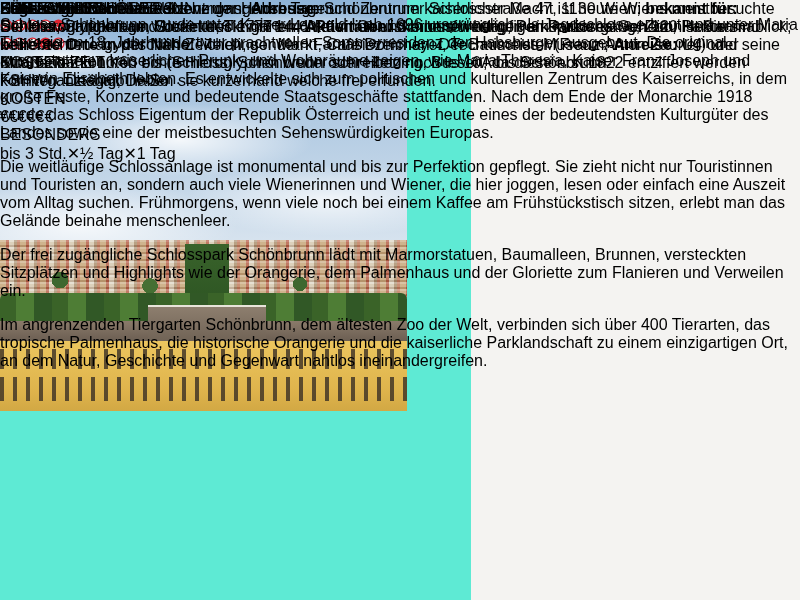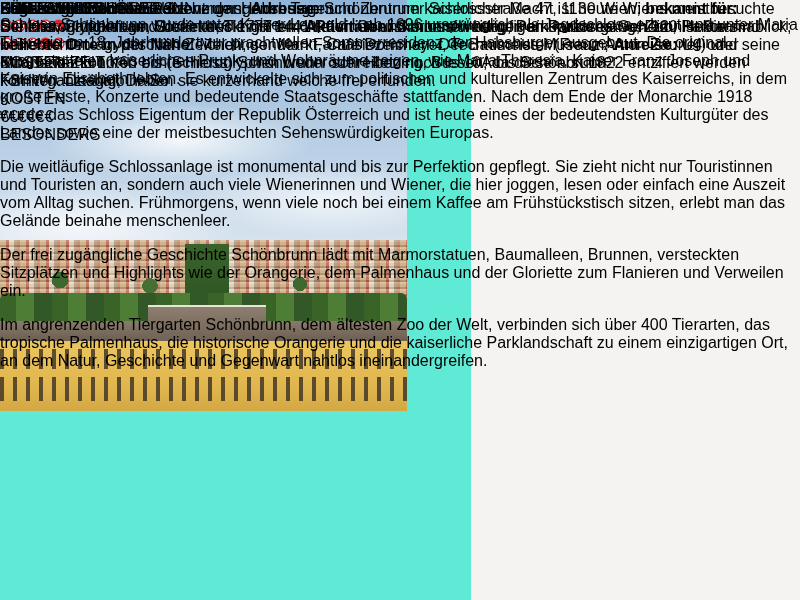--- a/index.html
+++ b/index.html
@@ -246,40 +246,41 @@
         <div class="lrow">
           <div class="lbl-cell"><span class="lbl">KOSTEN ZEIT</span></div>
           <div class="icons"><span class="lc">F</span><span class="lc sel">S</span><span class="lc sel">H</span><span class="lc">W</span><span class="note">ganztägig, Di–So</span></div>
         </div>
         <div class="lrow">
           <div class="lbl-cell"><span class="lbl">KOSTEN</span></div>
           <div class="icons"><span class="euro">€</span><span class="euro">€€</span><span class="euro sel">€€€</span></div>
         </div>
         <div class="lrow">
           <div class="lbl-cell"><span class="lbl">BESONDERS</span></div>
+          <div class="icons"><span class="tc"></span><span class="tlabel">bis 3 Std.</span><span class="tc sel">✕</span><span class="tlabel">½ Tag</span><span class="tc sel">✕</span><span class="tlabel">1 Tag</span></div>
         </div>
       </div>
   </div>
 </div>
 
 <div id="right-bg" class="abs"></div>
 <div id="gutter" class="abs"></div>
 
 <div id="badge2" class="abs">
   <span>2</span>
 </div>
 <div id="kicker" class="abs">Habsburgischer Glanz aus vergangenen Tagen</div>
 <div id="red-rule" class="abs"></div>
 <div id="title" class="abs">SCHLOSS SCHÖNBRUNN</div>
 <div id="intro" class="abs">Die einstige Sommerresidenz der Habsburger und Zentrum kaiserlicher Macht ist heute Wiens meistbesuchte Sehenswürdigkeit und beeindruckt mit 1441 Räumen und einem weitläufigen Parkareal von 120 Hektar.</div>
 
 <div id="body-col" class="abs">
     <p>Schloss Schönbrunn wurde unter Kaiser Leopold I. ab 1696 ursprünglich als Jagdschloss erbaut und unter Maria Theresia im 18. Jahrhundert zur prachtvollen Sommerresidenz der Habsburger ausgebaut. Die original ausgestatteten kaiserlichen Prunk- und Wohnräume zeigen, wie Maria Theresia, Kaiser Franz Joseph und Kaiserin Elisabeth lebten. Es entwickelte sich zum politischen und kulturellen Zentrum des Kaiserreichs, in dem große Feste, Konzerte und bedeutende Staatsgeschäfte stattfanden. Nach dem Ende der Monarchie 1918 wurde das Schloss Eigentum der Republik Österreich und ist heute eines der bedeutendsten Kulturgüter des Landes sowie eine der meistbesuchten Sehenswürdigkeiten Europas.</p>
     <p>Die weitläufige Schlossanlage ist monumental und bis zur Perfektion gepflegt. Sie zieht nicht nur Touristinnen und Touristen an, sondern auch viele Wienerinnen und Wiener, die hier joggen, lesen oder einfach eine Auszeit vom Alltag suchen. Frühmorgens, wenn viele noch bei einem Kaffee am Frühstückstisch sitzen, erlebt man das Gelände beinahe menschenleer.</p>
-    <p>Der frei zugängliche Geschichte Schönbrunn lädt mit Marmorstatuen, Baumalleen, Brunnen, versteckten Sitzplätzen und Highlights wie der Orangerie, dem Palmenhaus und der Gloriette zum Flanieren und Verweilen ein.</p>
+    <p>Der frei zugängliche Schlosspark Schönbrunn lädt mit Marmorstatuen, Baumalleen, Brunnen, versteckten Sitzplätzen und Highlights wie der Orangerie, dem Palmenhaus und der Gloriette zum Flanieren und Verweilen ein.</p>
     <p>Im angrenzenden Tiergarten Schönbrunn, dem ältesten Zoo der Welt, verbinden sich über 400 Tierarten, das tropische Palmenhaus, die historische Orangerie und die kaiserliche Parklandschaft zu einem einzigartigen Ort, an dem Natur, Geschichte und Gegenwart nahtlos ineinandergreifen.</p>
   </div>
 
 <div id="side-photo" class="abs">
   <div id="sp-sky" class="abs"></div>
   <div id="sp-trees" class="abs"></div>
   <div id="dome1" class="abs dome"></div>
   <div id="dome2" class="abs dome"></div>
   <div id="sp-lawn" class="abs"></div>
 </div>

